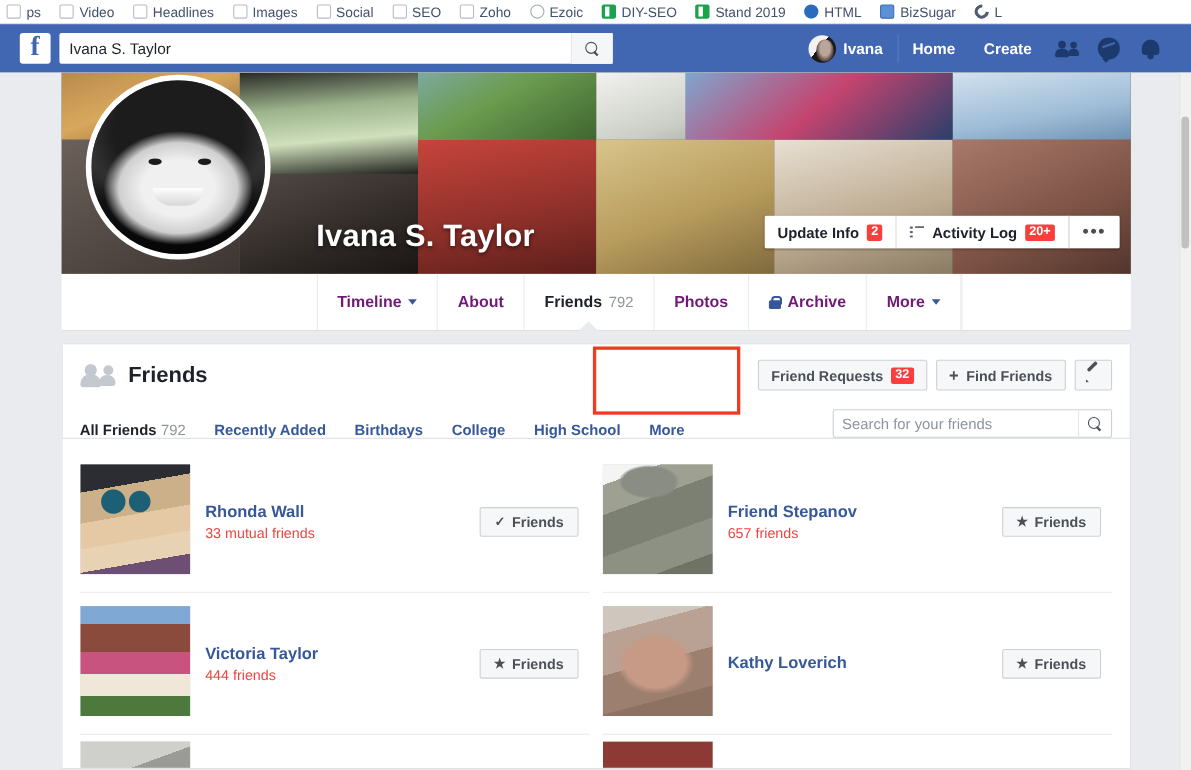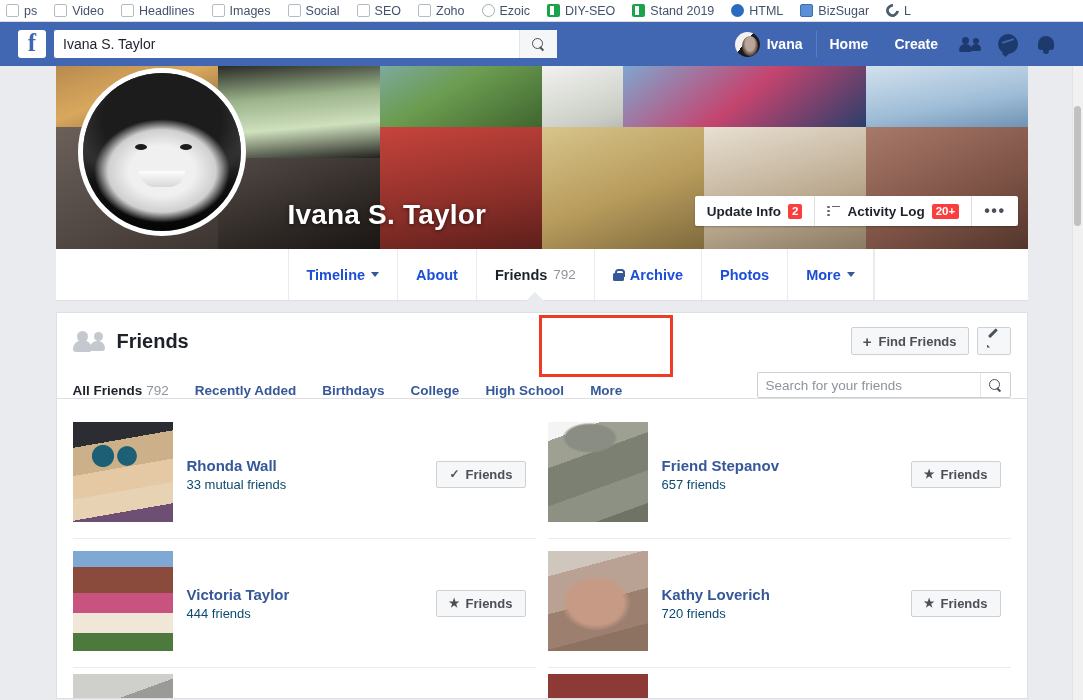--- a/index.html
+++ b/index.html
@@ -250,21 +250,21 @@
     display: flex;
     align-items: stretch;
     border-bottom: 1px solid #dddfe2;
     padding-left: 232px;
     position: relative;
   }
   .pnav-tab {
     display: flex; align-items: center; gap: 6px;
     padding: 0 18px;
     font-size: 14.5px; font-weight: bold;
-    color: #1d4ed8;
+    color: #701a75;
     cursor: pointer;
     border-right: 1px solid #e9ebee;
     position: relative;
     white-space: nowrap;
   }
   .pnav-tab:first-child{ border-left: 1px solid #e9ebee;}
   .pnav-tab.active { color: #1d2129; }
   .pnav-count { color: #90949c; font-weight: normal; font-size: 13.5px;}
   .caret-dn {
     width:0;height:0;border-left:4.5px solid transparent;border-right:4.5px solid transparent;
@@ -396,21 +396,21 @@
   .fr-info {
     flex: 1;
     display: flex; align-items: center;
     padding: 0 10px 0 14px;
   }
   .fr-text { flex:1; }
   .fr-name {
     font-size: 15px; font-weight: bold; color:#365899;
     cursor:pointer; line-height: 20px;
   }
-  .fr-meta { font-size: 13px; color:#0c4a6e; margin-top:1px;}
+  .fr-meta { font-size: 13px; color:#ef4444; margin-top:1px;}
   .btn-friends {
     background: #f6f7f9;
     border: 1px solid #ced0d4;
     border-radius: 2px;
     height: 27px;
     display:flex;align-items:center;gap:6px;
     padding: 0 12px;
     font-size: 13px;font-weight:bold;color:#4b4f56;
     cursor:pointer; flex:0 0 auto; white-space:nowrap;
   }
@@ -609,25 +609,25 @@
       </div>
       <div class="pnav-tab">
         <span>About</span>
       </div>
       <div class="pnav-tab active">
         <span>Friends</span>
         <span class="pnav-count">792</span>
         <span class="pnav-arrow"></span>
       </div>
       <div class="pnav-tab">
+        <span>Photos</span>
+      </div>
+      <div class="pnav-tab">
         <span class="ic-lock"></span>
         <span>Archive</span>
-      </div>
-      <div class="pnav-tab">
-        <span>Photos</span>
       </div>
       <div class="pnav-tab">
         <span>More</span>
         <span class="caret-dn"></span>
       </div>
       <div class="pnav-spacer"></div>
     </div>
 
     <div class="friends-card">
       <div class="fr-header">
@@ -635,20 +635,24 @@
           <span class="ic-people-grey">
             <i class="a"></i>
               <i class="ah"></i>
               <i class="b"></i>
               <i class="bh"></i>
           </span>
           <span>Friends</span>
         </div>
         <div class="fr-header-actions">
           <div class="btn-grey">
+            <span>Friend Requests</span>
+            <span class="badge-red">32</span>
+          </div>
+          <div class="btn-grey">
             <span class="plus-sign">+</span>
             <span>Find Friends</span>
           </div>
           <div class="btn-grey btn-icon-only">
             <span class="ic-pencil"></span>
           </div>
         </div>
       </div>
 
       <div class="fr-subnav">
@@ -730,21 +734,20 @@
           </div>
         </div>
 
         <div class="fr-item">
           <div class="fr-thumb">
               <div class="t-kathy"></div>
             </div>
           <div class="fr-info">
             <div class="fr-text">
               <div class="fr-name">Kathy Loverich</div>
-              <div class="fr-meta">720 friends</div>
             </div>
             <div class="btn-friends">
               <span class="glyph">★</span>
               <span>Friends</span>
             </div>
           </div>
         </div>
 
         <div class="fr-item fr-item-partial">
           <div class="fr-thumb">

